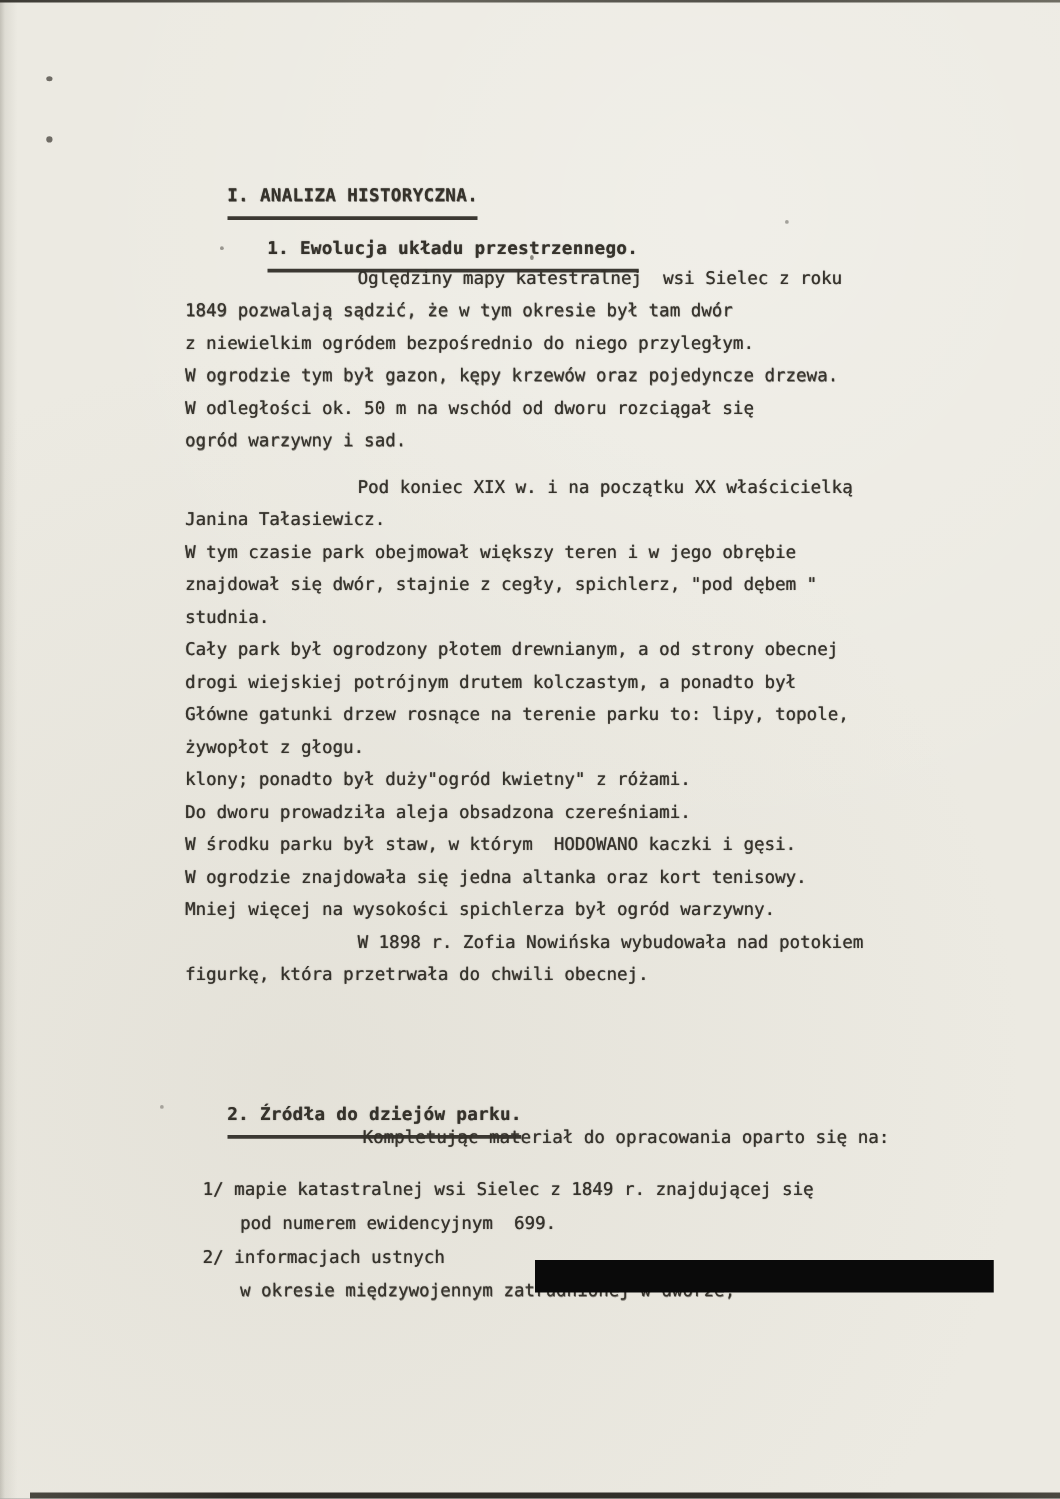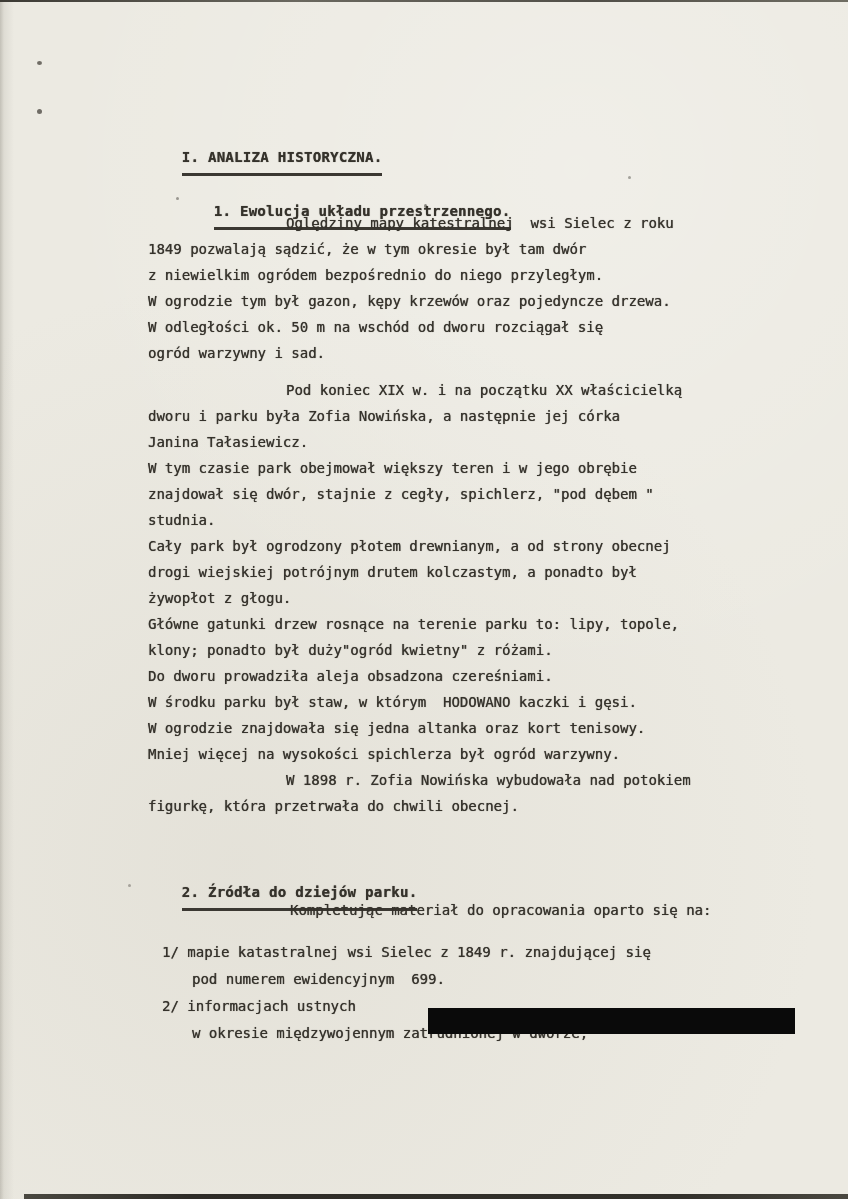--- a/index.html
+++ b/index.html
@@ -24,21 +24,21 @@
   }
   .heading-block { position:absolute; }
   .underlined {
     display:inline-block;
     font-weight:bold;
     border-bottom:3px solid #3B3832;
     padding-bottom:3px;
     letter-spacing:0.3px;
   }
   #h1 { left:148px; top:118px; }
-  #h2 { left:180px; top:172px; }
+  #h2 { left:180px; top:160px; }
   #p1 { position:absolute; left:148px; top:210px; }
   #p2 { position:absolute; left:148px; top:377px; }
   #h3 { left:148px; top:853px; }
   #intro { position:absolute; left:290px; top:897px;text-align:center; }
   #sources { position:absolute; left:150px; top:939px;margin-left:12px; }
   #sources .line { line-height:27px; }
   .indent { padding-left:138px; }
   .hang { padding-left:30px; }
   .redaction {
     position:absolute;
@@ -89,29 +89,28 @@
     <div class="line indent">Oględziny mapy katestralnej  wsi Sielec z roku</div>
     <div class="line">1849 pozwalają sądzić, że w tym okresie był tam dwór</div>
     <div class="line">z niewielkim ogródem bezpośrednio do niego przyległym.</div>
     <div class="line">W ogrodzie tym był gazon, kępy krzewów oraz pojedyncze drzewa.</div>
     <div class="line">W odległości ok. 50 m na wschód od dworu rozciągał się</div>
     <div class="line">ogród warzywny i sad.</div>
   </div>
 
   <div id="p2">
     <div class="line indent">Pod koniec XIX w. i na początku XX właścicielką</div>
-    <div class="line">dworu i parku była Zofia Nowińska, a następnie jej córka</div>
     <div class="line">Janina Tałasiewicz.</div>
     <div class="line">W tym czasie park obejmował większy teren i w jego obrębie</div>
     <div class="line">znajdował się dwór, stajnie z cegły, spichlerz, "pod dębem "</div>
     <div class="line">studnia.</div>
     <div class="line">Cały park był ogrodzony płotem drewnianym, a od strony obecnej</div>
     <div class="line">drogi wiejskiej potrójnym drutem kolczastym, a ponadto był</div>
+    <div class="line">Główne gatunki drzew rosnące na terenie parku to: lipy, topole,</div>
     <div class="line">żywopłot z głogu.</div>
-    <div class="line">Główne gatunki drzew rosnące na terenie parku to: lipy, topole,</div>
     <div class="line">klony; ponadto był duży"ogród kwietny" z różami.</div>
     <div class="line">Do dworu prowadziła aleja obsadzona czereśniami.</div>
     <div class="line">W środku parku był staw, w którym  HODOWANO kaczki i gęsi.</div>
     <div class="line">W ogrodzie znajdowała się jedna altanka oraz kort tenisowy.</div>
     <div class="line">Mniej więcej na wysokości spichlerza był ogród warzywny.</div>
     <div class="line indent">W 1898 r. Zofia Nowińska wybudowała nad potokiem</div>
     <div class="line">figurkę, która przetrwała do chwili obecnej.</div>
   </div>
 
   <div class="heading-block line" id="h3">

